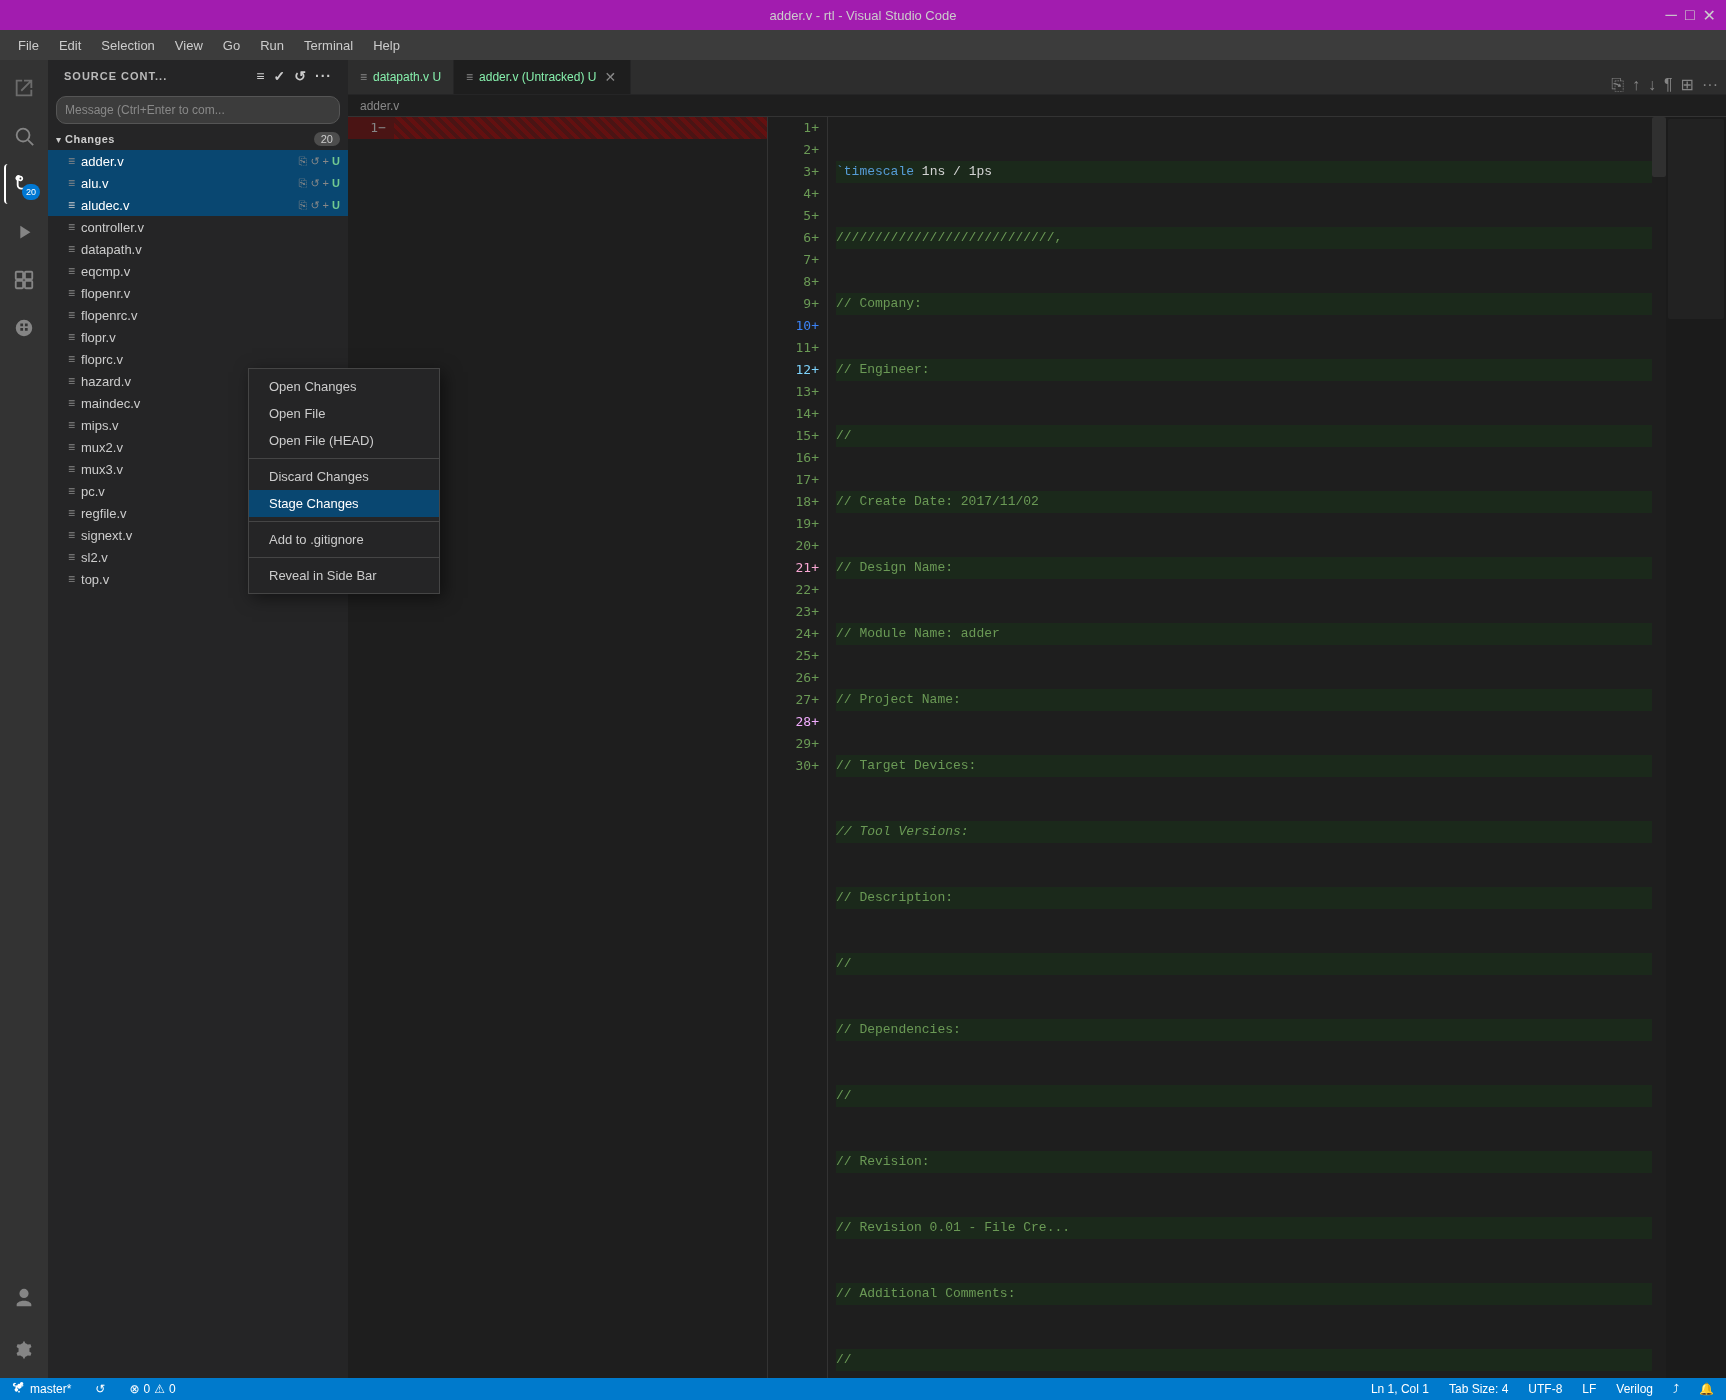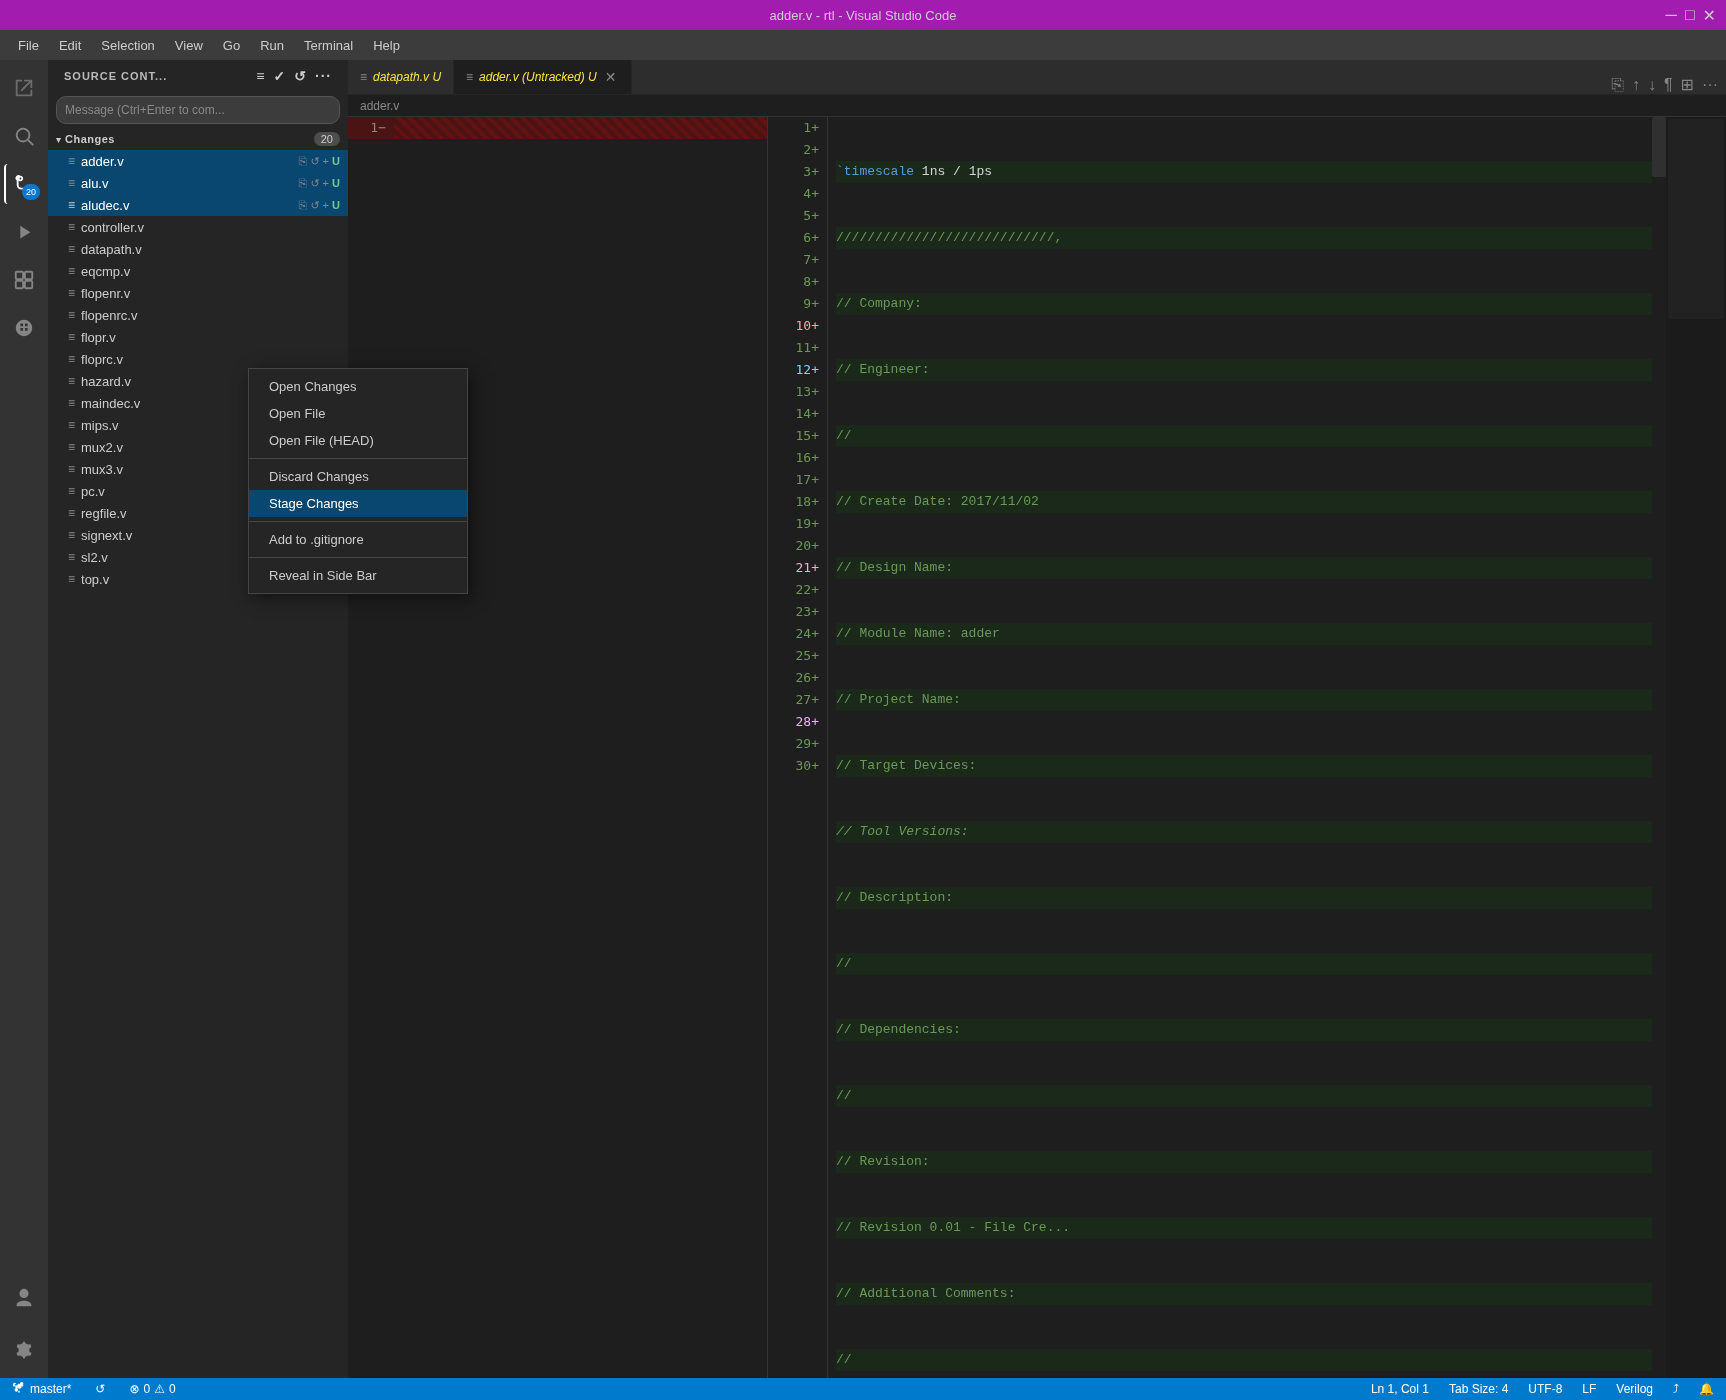--- a/index.html
+++ b/index.html
@@ -227,21 +227,21 @@
     .tab-actions {
       margin-left: auto;
       display: flex;
       align-items: center;
       padding: 0 8px;
       gap: 8px;
       font-size: 16px;
       color: #858585;
     }
     .tab-actions span { cursor: pointer; }
-    .tab-label-modified { color: #fde047; font-style: italic; }
+    .tab-label-modified { color: #86efac; }
 
     
     #breadcrumb {
       height: 22px;
       background: #1e1e1e;
       display: flex;
       align-items: center;
       padding: 0 12px;
       font-size: 12px;
       color: #888;
@@ -285,21 +285,21 @@
       line-height: 22px;
       overflow: hidden;
       white-space: pre;
     }
 
     
     #context-menu {
       position: absolute;
       left: 248px;
       top: 368px;
-      width: 220px;
+      width: 192px;
       background: #252526;
       border: 1px solid #454545;
       box-shadow: 4px 4px 16px rgba(0,0,0,0.5);
       z-index: 1000;
       padding: 4px 0;
     }
     .ctx-item {
       padding: 6px 20px;
       cursor: pointer;
       font-size: 13px;
@@ -621,21 +621,21 @@
         <div id="line-numbers">
           <div style="line-height:22px; color:#6a9955;">1+</div>
           <div style="line-height:22px; color:#6a9955;">2+</div>
           <div style="line-height:22px; color:#6a9955;">3+</div>
           <div style="line-height:22px; color:#6a9955;">4+</div>
           <div style="line-height:22px; color:#6a9955;">5+</div>
           <div style="line-height:22px; color:#6a9955;">6+</div>
           <div style="line-height:22px; color:#6a9955;">7+</div>
           <div style="line-height:22px; color:#6a9955;">8+</div>
           <div style="line-height:22px; color:#6a9955;">9+</div>
-          <div style="line-height:22px; color:#fca5a5;">10+</div>
+          <div style="line-height:22px; color:#3b82f6;">10+</div>
           <div style="line-height:22px; color:#6a9955;">11+</div>
           <div style="line-height:22px; color:#7dd3fc;">12+</div>
           <div style="line-height:22px; color:#6a9955;">13+</div>
           <div style="line-height:22px; color:#6a9955;">14+</div>
           <div style="line-height:22px; color:#6a9955;">15+</div>
           <div style="line-height:22px; color:#6a9955;">16+</div>
           <div style="line-height:22px; color:#6a9955;">17+</div>
           <div style="line-height:22px; color:#6a9955;">18+</div>
           <div style="line-height:22px; color:#6a9955;">19+</div>
           <div style="line-height:22px; color:#6a9955;">20+</div>

